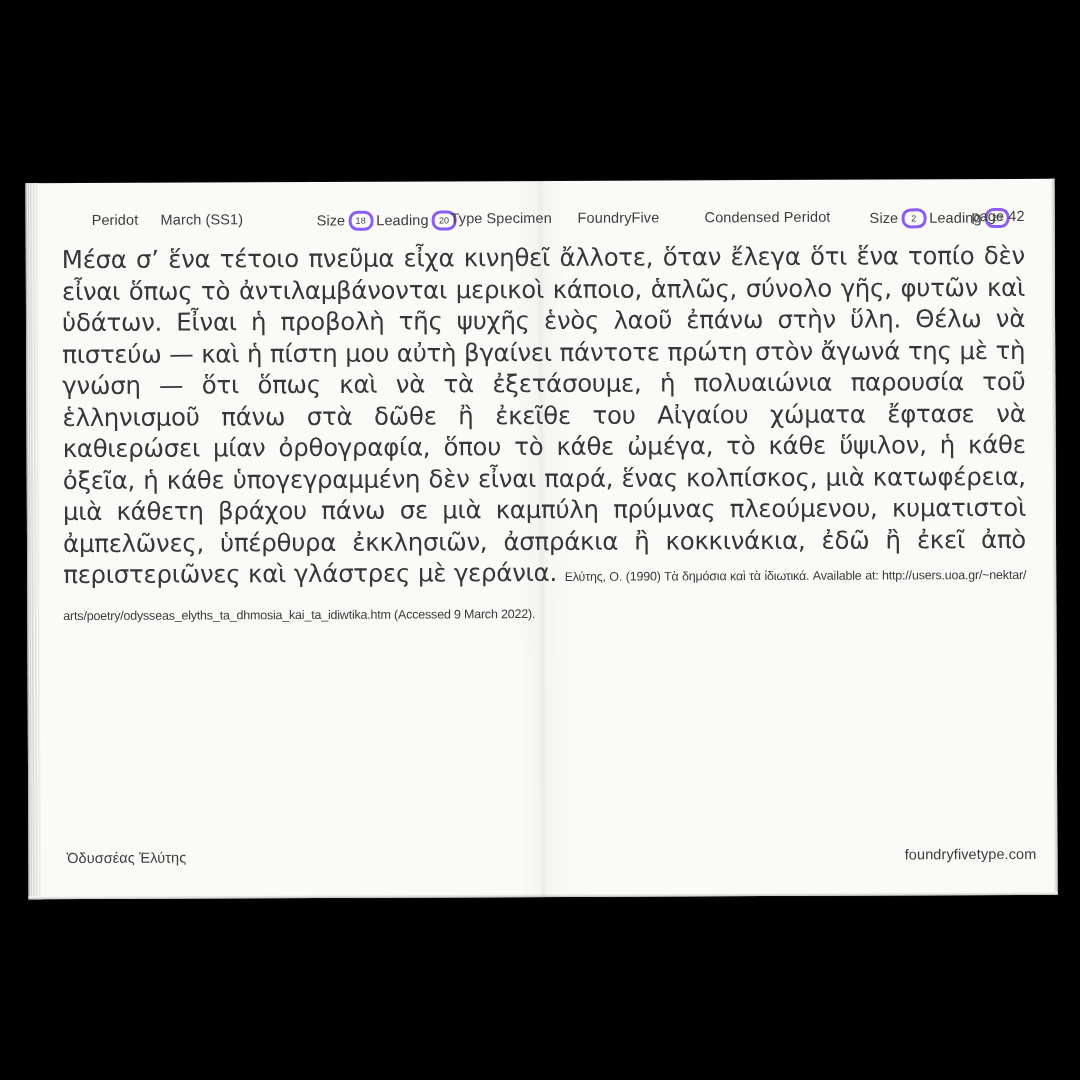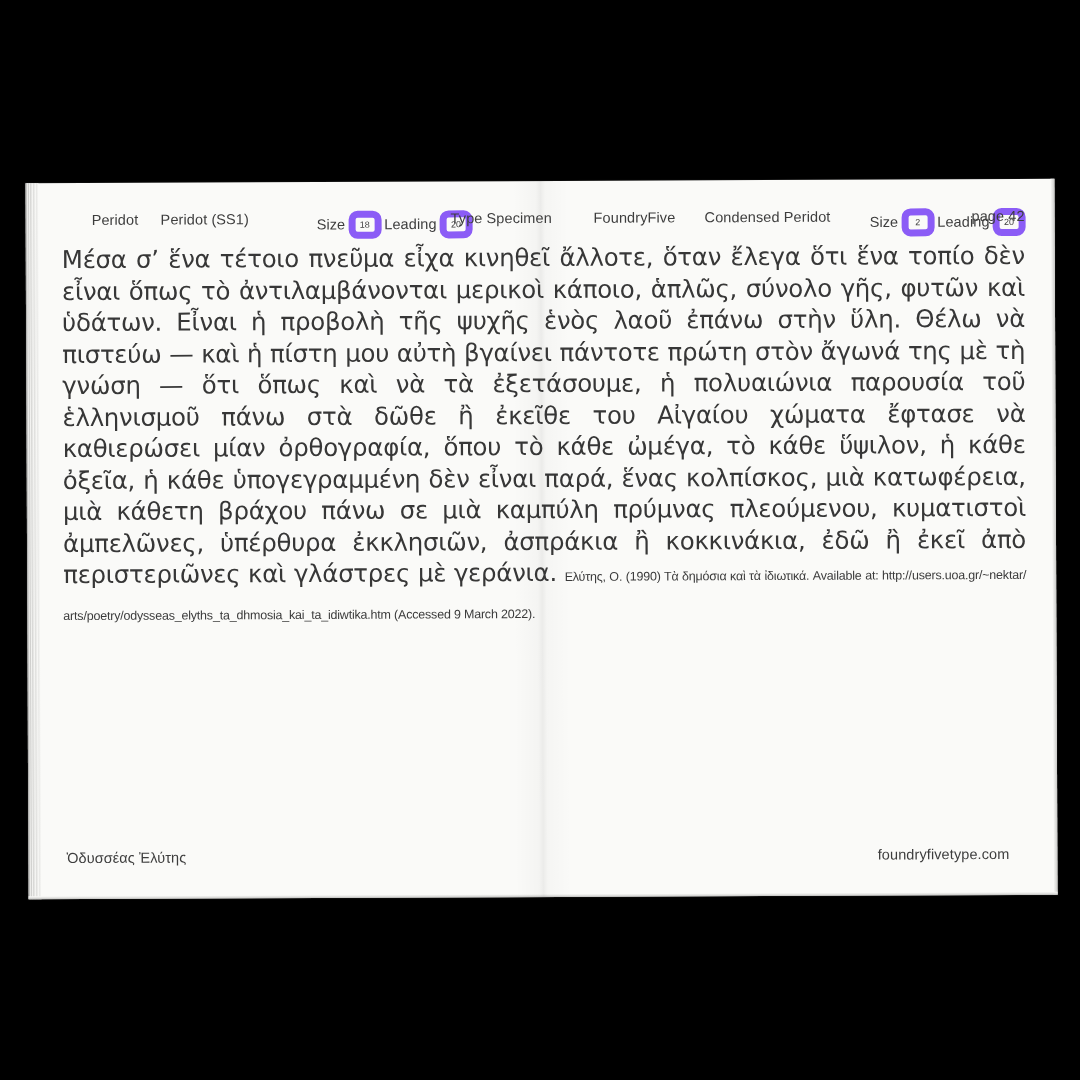--- a/index.html
+++ b/index.html
@@ -45,21 +45,21 @@
   }
   .hdr{
     position:absolute;top:29px;
     font-size:14.5px;color:#3d3d3d;letter-spacing:0.1px;
     white-space:nowrap;
     margin-left:28px;
   }
   .circ{
     display:inline-block;
     min-width:13px;height:14px;line-height:14px;
-    border:7px solid #8b5cf6;border-radius:9px;
+    border:3px solid #8b5cf6;border-radius:9px;
     font-size:9px;text-align:center;
     padding:0 3px;margin:0 3px;
     vertical-align:1.5px;color:#3d3d3d;
   }
   .body-text{
     position:absolute;
     left:36px;right:30px;top:61px;
     font-family:"DejaVu Sans","Liberation Sans",sans-serif;
     font-size:24.5px;line-height:31.5px;
     letter-spacing:-0.3px;
@@ -72,40 +72,40 @@
     letter-spacing:-0.2px;
     color:#3b3b3b;
     word-break:break-all;
   }
   .ftr{
     position:absolute;bottom:33px;
     font-size:14.5px;color:#3d3d3d;letter-spacing:0.1px;
     white-space:nowrap;
   }
   .ftr-left{left:38px;}
-  .ftr-right{right:48px;}
+  .ftr-right{right:21px;}
 </style>
 </head>
 <body>
 
 <div class="spread">
 
   <div class="page-edges-left"></div>
   <div class="page-edges-right"></div>
   <div class="page-edge-bottom"></div>
   <div class="fold"></div>
 
   <span class="hdr" style="left:38px">Peridot</span>
-  <span class="hdr" style="left:107px">Peridot (SS1)</span>
+  <span class="hdr" style="left:107px">March (SS1)</span>
   <span class="hdr" style="left:263px">
     <span>Size</span><span class="circ">18</span><span>Leading</span><span class="circ">20</span>
   </span>
   <span class="hdr" style="left:397px">Type Specimen</span>
 
-  <span class="hdr" style="left:540px">FoundryFive</span>
+  <span class="hdr" style="left:524px">FoundryFive</span>
   <span class="hdr" style="left:651px">Condensed Peridot</span>
   <span class="hdr" style="left:816px">
     <span>Size</span><span class="circ">2</span><span>Leading</span><span class="circ">20</span>
   </span>
   <span class="hdr" style="right:30px">page 42</span>
 
   <div class="body-text"><span>Μέσα σ’ ἕνα τέτοιο πνεῦμα εἶχα κινηθεῖ ἄλλοτε, ὅταν ἔλεγα ὅτι ἕνα τοπίο δὲν εἶναι ὅπως τὸ ἀντιλαμβάνονται μερικοὶ κάποιο, ἁπλῶς, σύνολο γῆς, φυτῶν καὶ ὑδάτων. Εἶναι ἡ προβολὴ τῆς ψυχῆς ἑνὸς λαοῦ ἐπάνω στὴν ὕλη. Θέλω νὰ πιστεύω — καὶ ἡ πίστη μου αὐτὴ βγαίνει πάντοτε πρώτη στὸν ἄγωνά της μὲ τὴ γνώση — ὅτι ὅπως καὶ νὰ τὰ ἐξετάσουμε, ἡ πολυαιώνια παρουσία τοῦ ἑλληνισμοῦ πάνω στὰ δῶθε ἢ ἐκεῖθε του Αἰγαίου χώματα ἔφτασε νὰ καθιερώσει μίαν ὀρθογραφία, ὅπου τὸ κάθε ὠμέγα, τὸ κάθε ὕψιλον, ἡ κάθε ὀξεῖα, ἡ κάθε ὑπογεγραμμένη δὲν εἶναι παρά, ἕνας κολπίσκος, μιὰ κατωφέρεια, μιὰ κάθετη βράχου πάνω σε μιὰ καμπύλη πρύμνας πλεούμενου, κυματιστοὶ ἀμπελῶνες, ὑπέρθυρα ἐκκλησιῶν, ἀσπράκια ἢ κοκκινάκια, ἐδῶ ἢ ἐκεῖ ἀπὸ περιστεριῶνες καὶ γλάστρες μὲ γεράνια. </span><span class="citation">Ελύτης, Ο. (1990) Τὰ δημόσια καὶ τὰ ἰδιωτικά. Available at: http://users.uoa.gr/~nektar/arts/poetry/odysseas_elyths_ta_dhmosia_kai_ta_idiwtika.htm (Accessed 9 March 2022).</span></div>
 
   <span class="ftr ftr-left">Ὀδυσσέας Ἐλύτης</span>
   <span class="ftr ftr-right">foundryfivetype.com</span>

